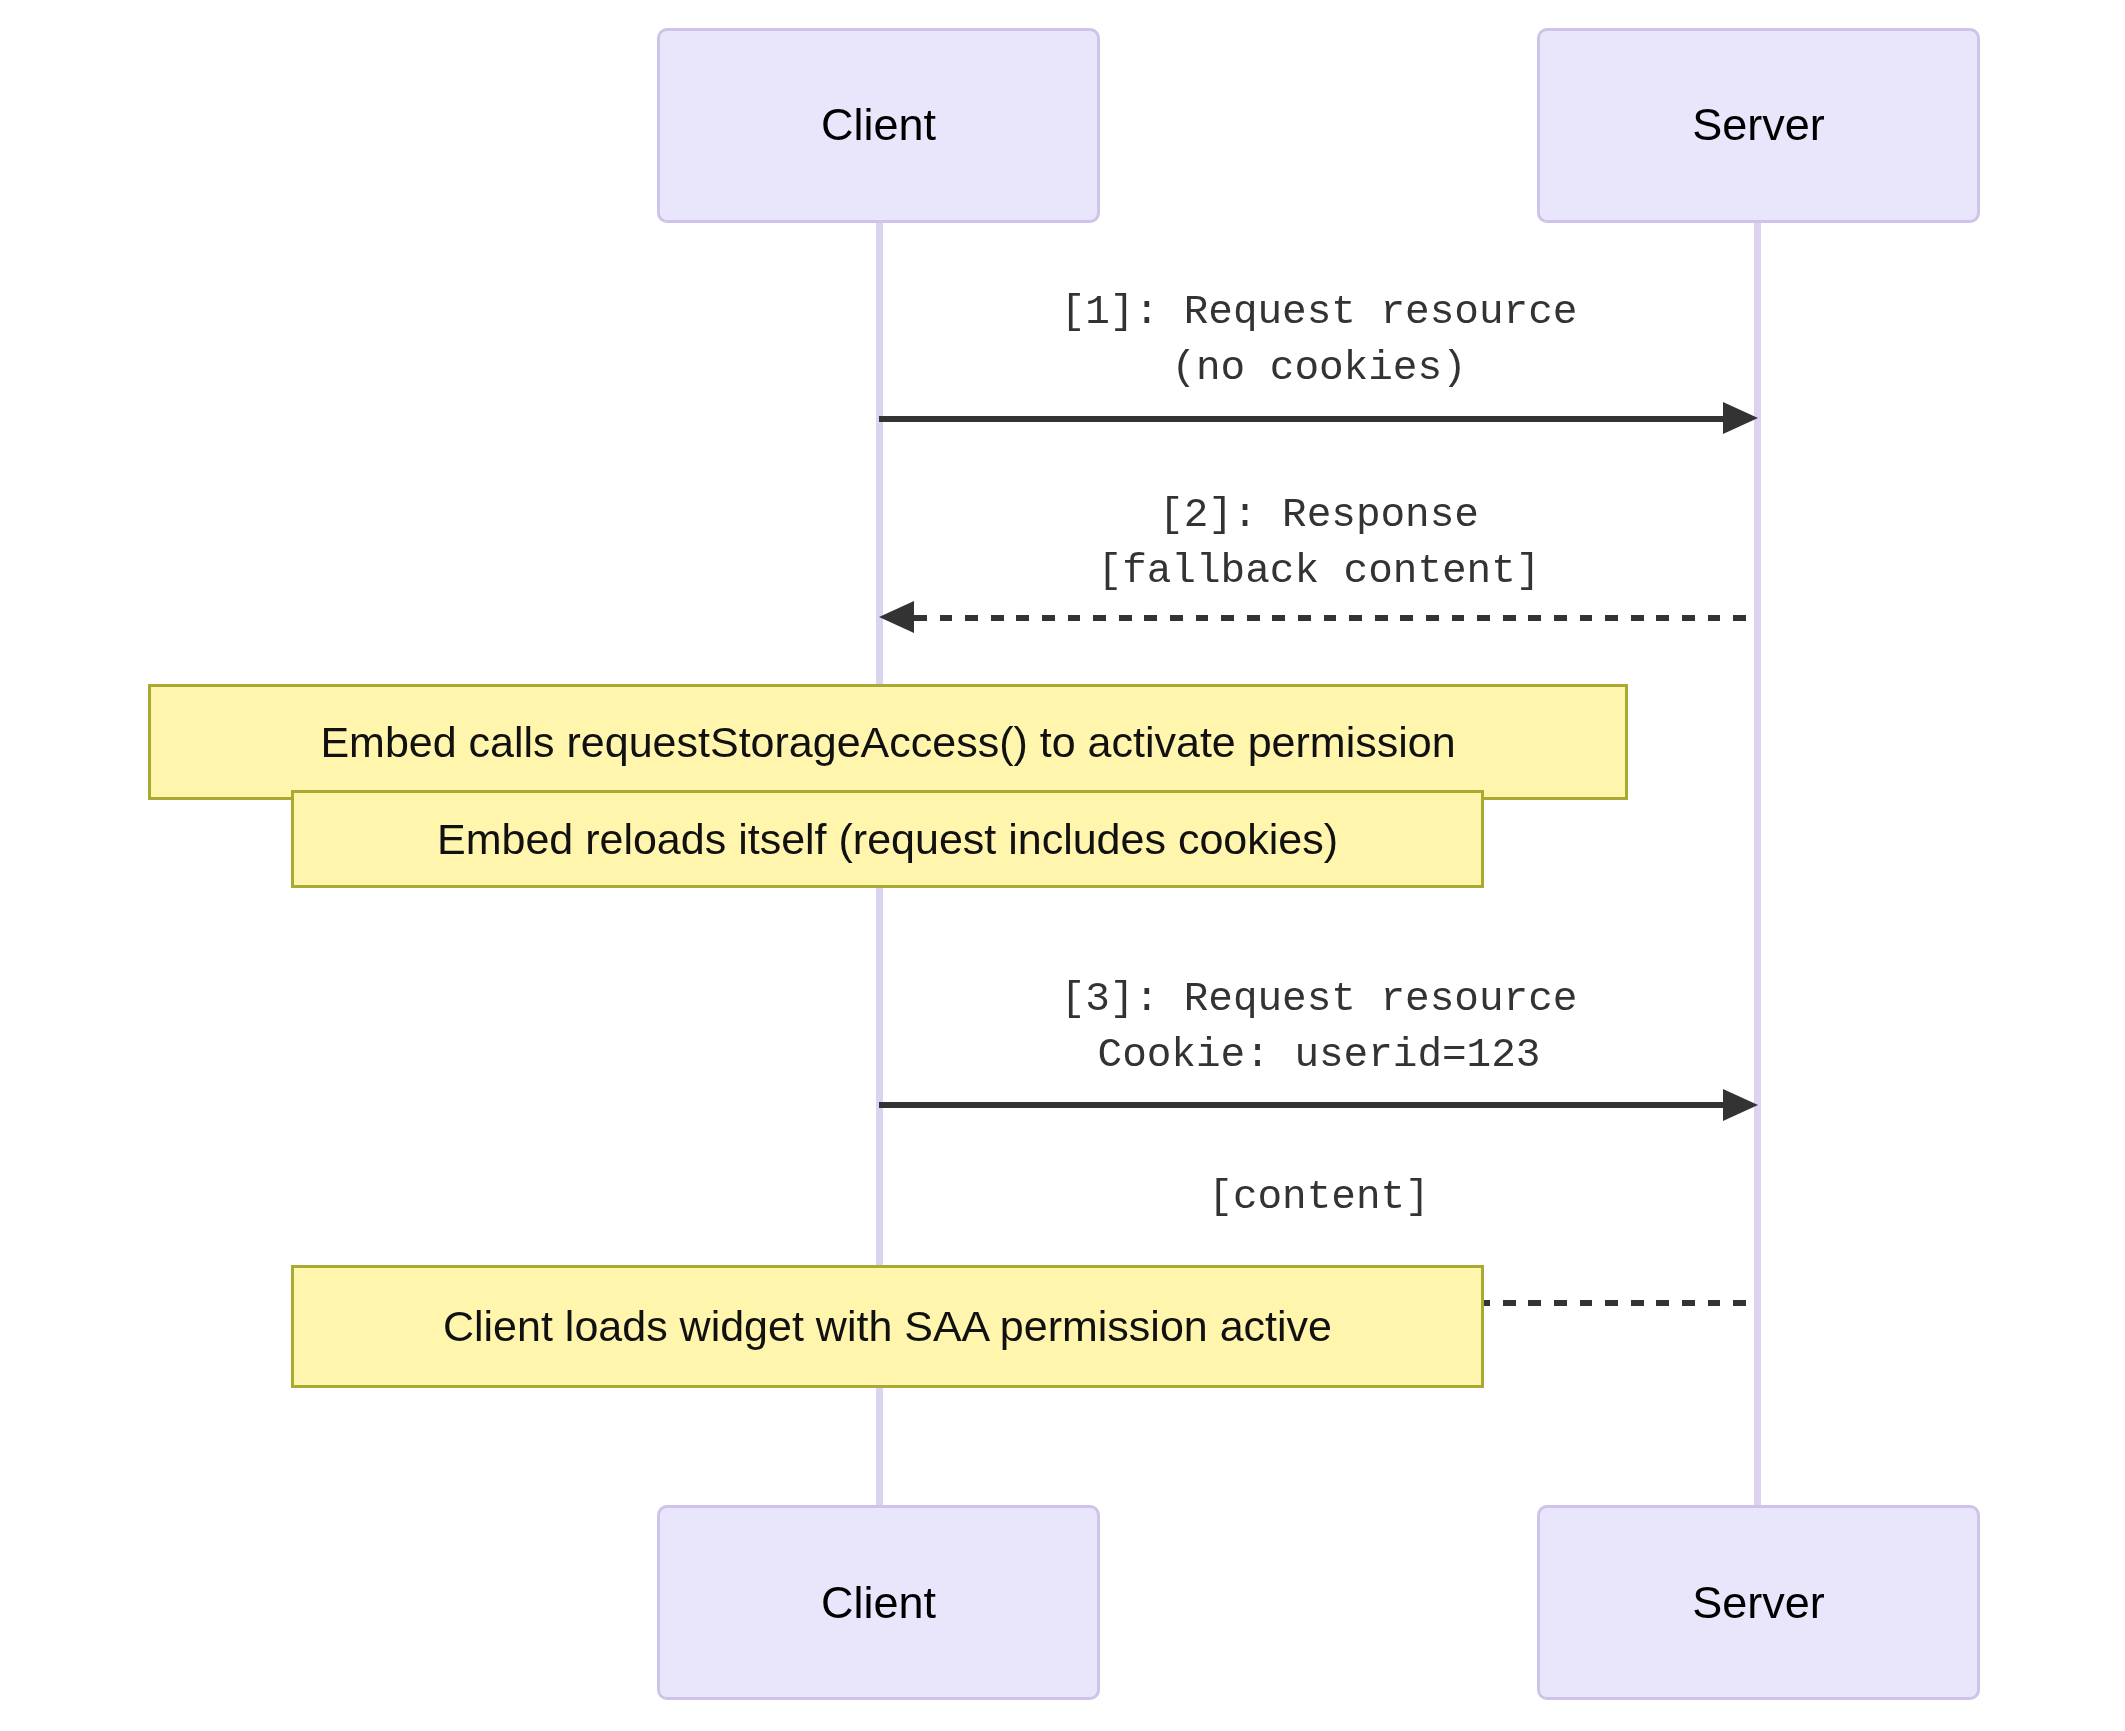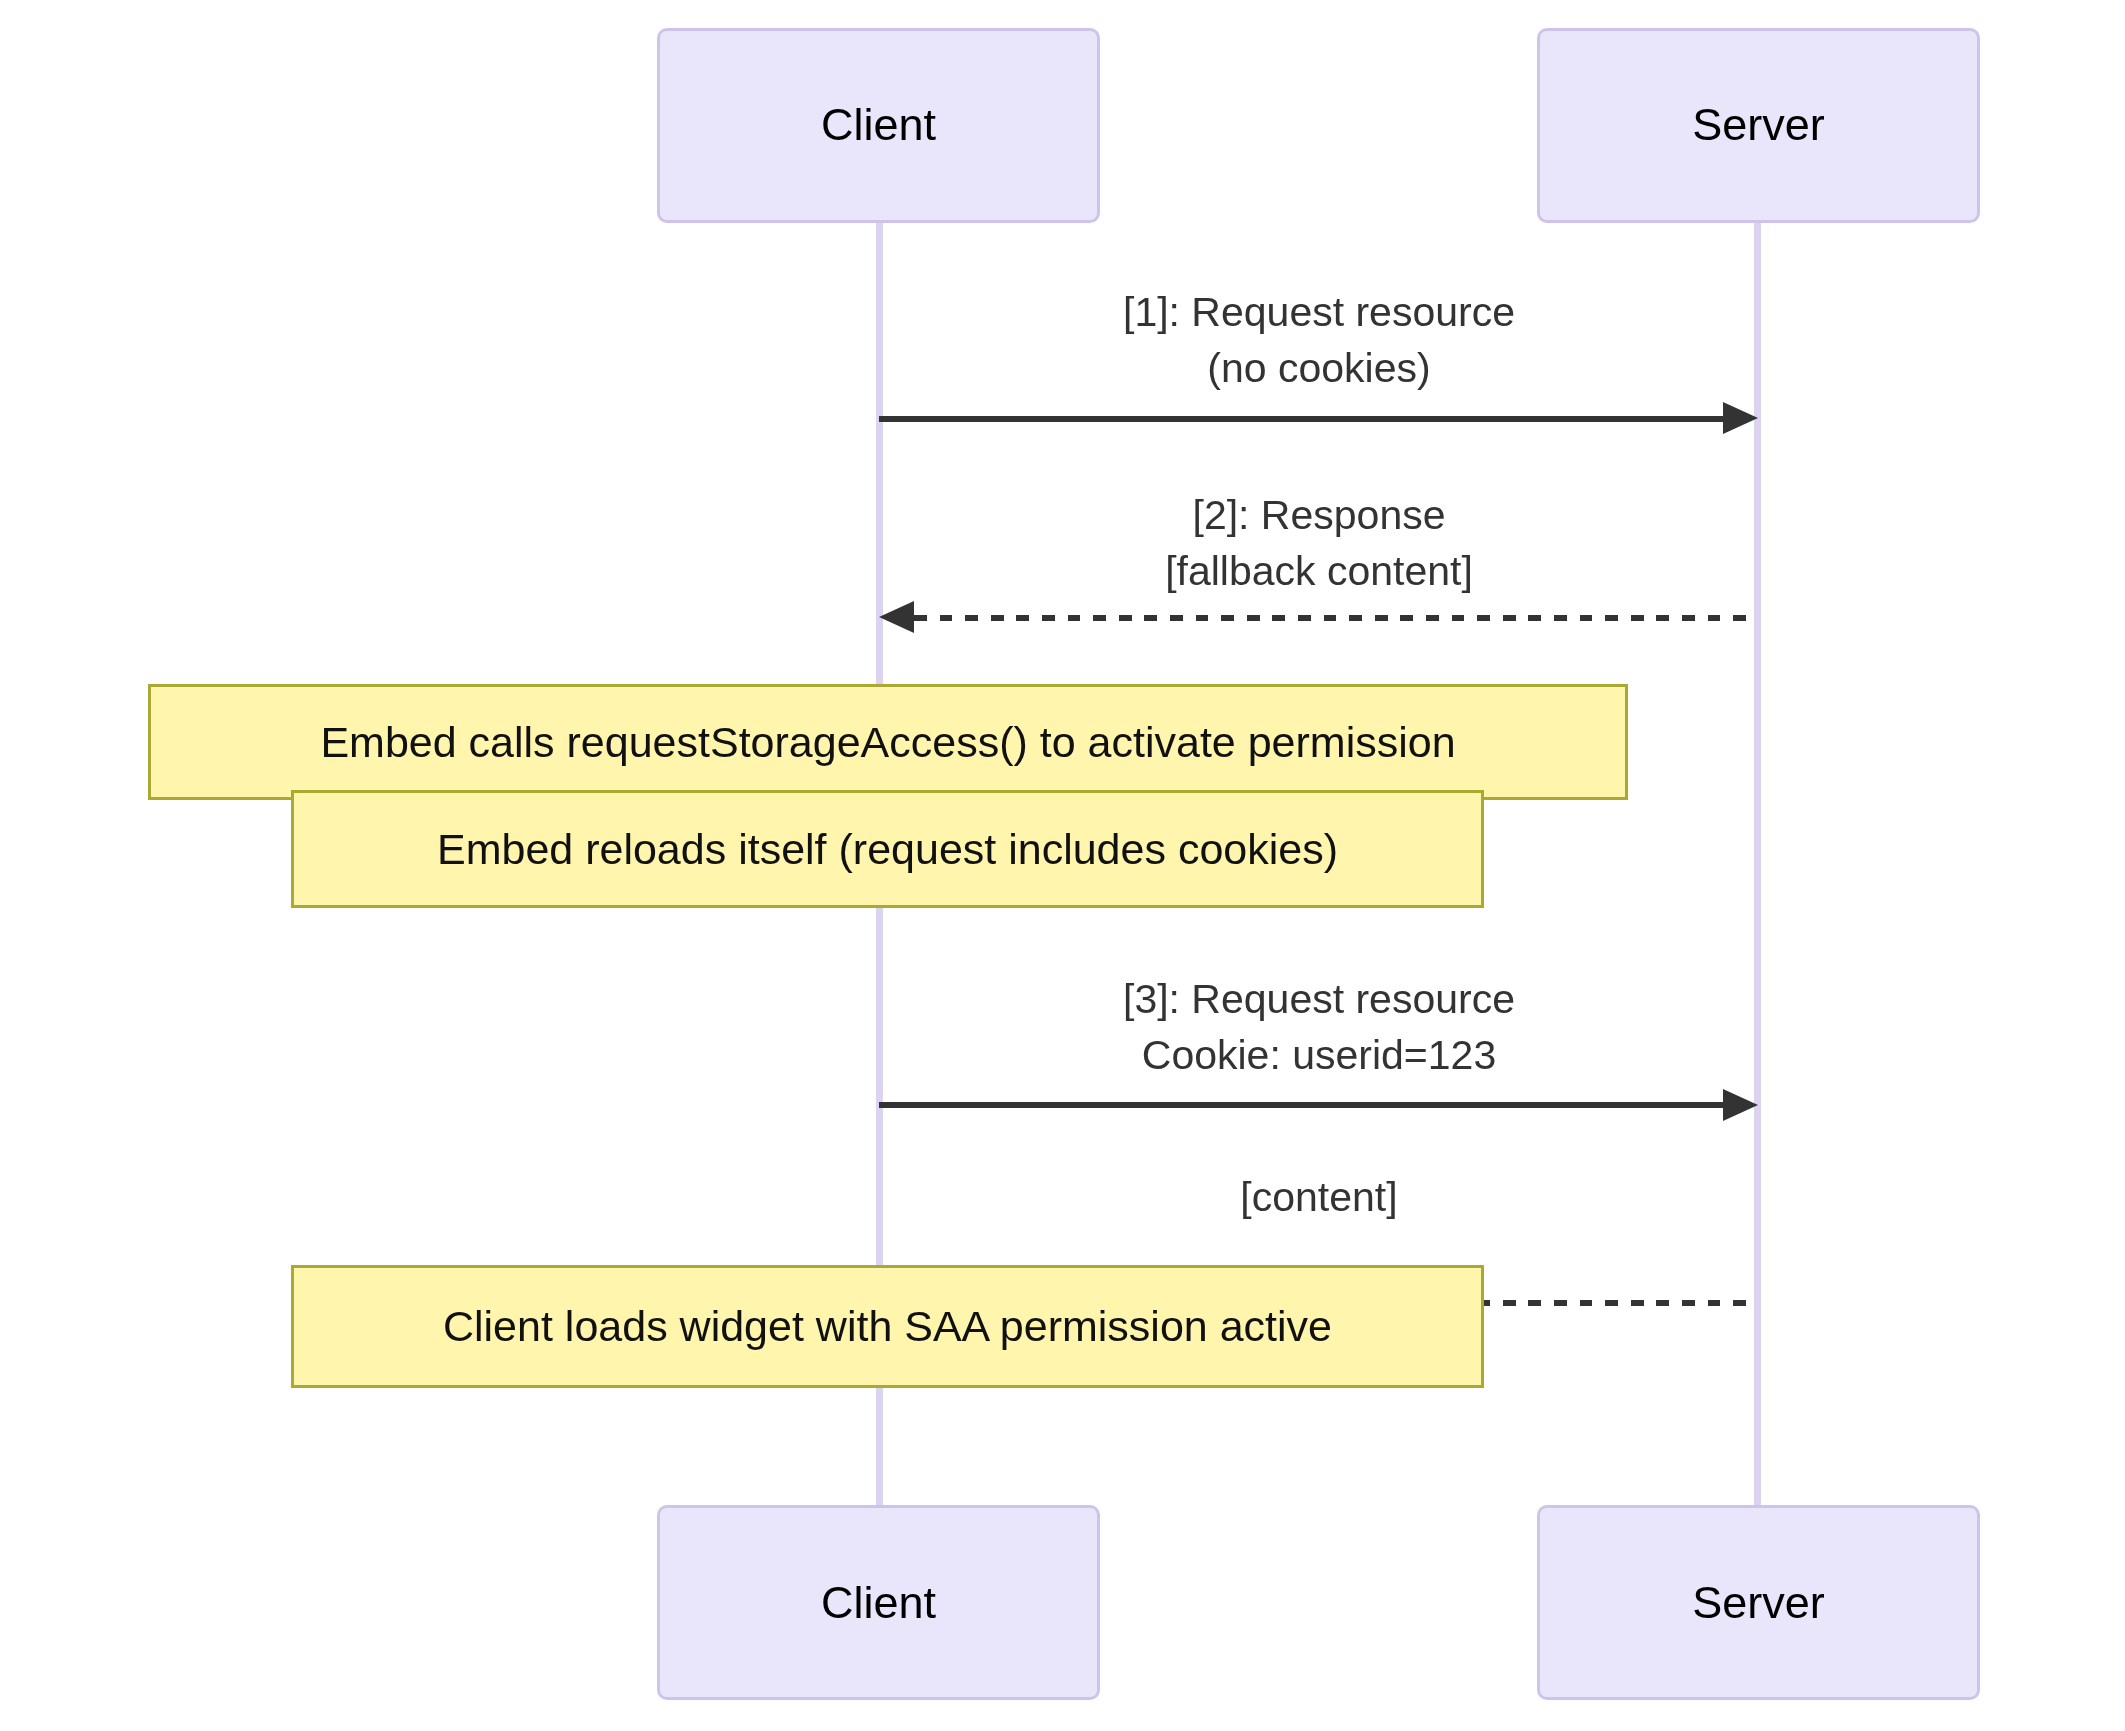--- a/index.html
+++ b/index.html
@@ -35,20 +35,21 @@
   }
   .msg-label {
     position: absolute;
     left: 879px;
     width: 880px;
     text-align: center;
     font-size: 41px;
     line-height: 56px;
     color: #333333;
     white-space: nowrap;
+    font-family: Liberation Mono, monospace;
   }
   .msg-line {
     position: absolute;
     height: 5.9px;
     background: #333333;
   }
   .msg-line.dashed {
     background: repeating-linear-gradient(90deg, #333333 0px 12.8px, transparent 12.8px 25.6px);
   }
   .arrowhead {
@@ -99,21 +100,21 @@
     <div>[2]: Response</div>
     <div>[fallback content]</div>
   </div>
   <div class="msg-line dashed" style="left:914px; top:615px; width:844px;"></div>
   <div class="arrowhead point-left" style="left:879px; top:601px;"></div>
 
   <div class="note" style="left:148px; top:684px; width:1480px; height:116px;">
     <span>Embed calls requestStorageAccess() to activate permission</span>
   </div>
 
-  <div class="note" style="left:291px; top:790px; width:1193px; height:118px;">
+  <div class="note" style="left:291px; top:790px; width:1193px; height:98px;">
     <span>Embed reloads itself (request includes cookies)</span>
   </div>
 
   <div class="msg-label" style="top:971px;">
     <div>[3]: Request resource</div>
     <div>Cookie: userid=123</div>
   </div>
   <div class="msg-line" style="left:879px; top:1102px; width:844px;"></div>
   <div class="arrowhead point-right" style="left:1723px; top:1089px;"></div>
 

